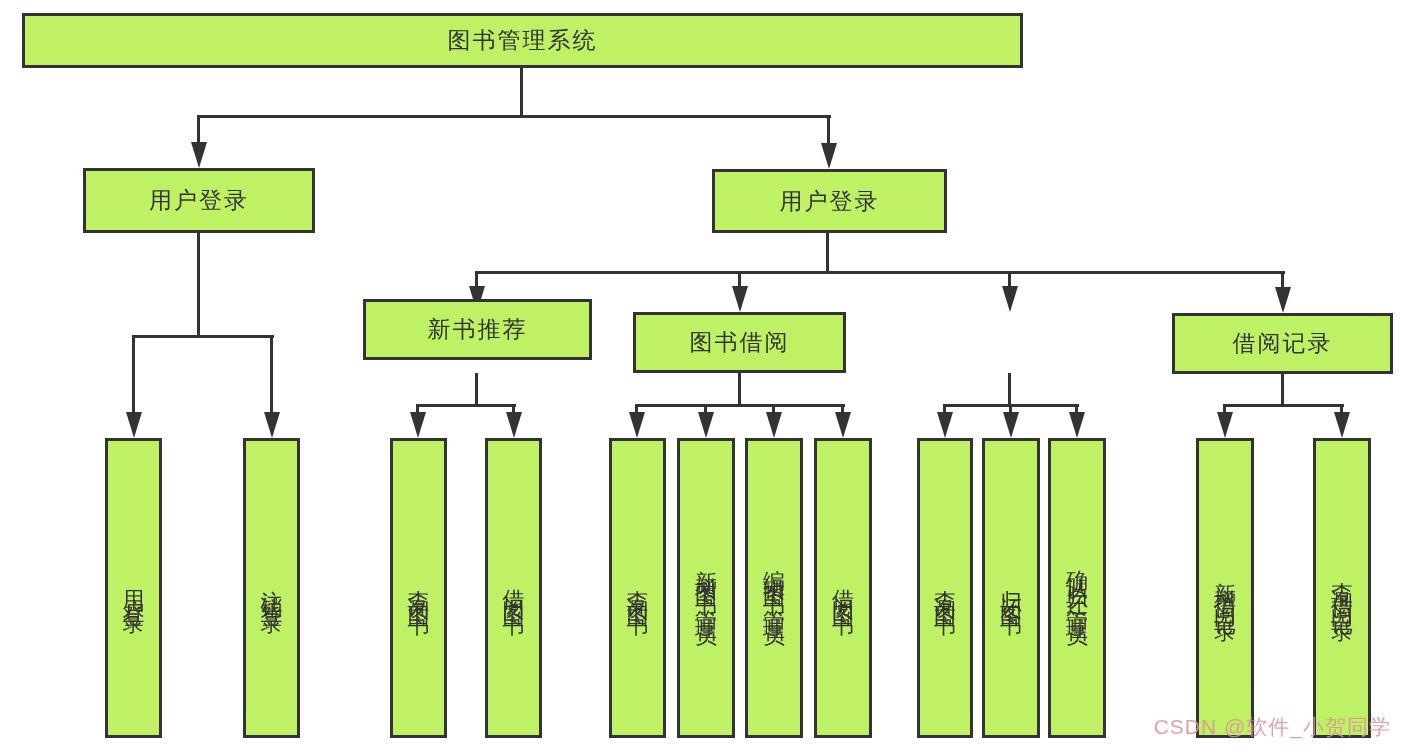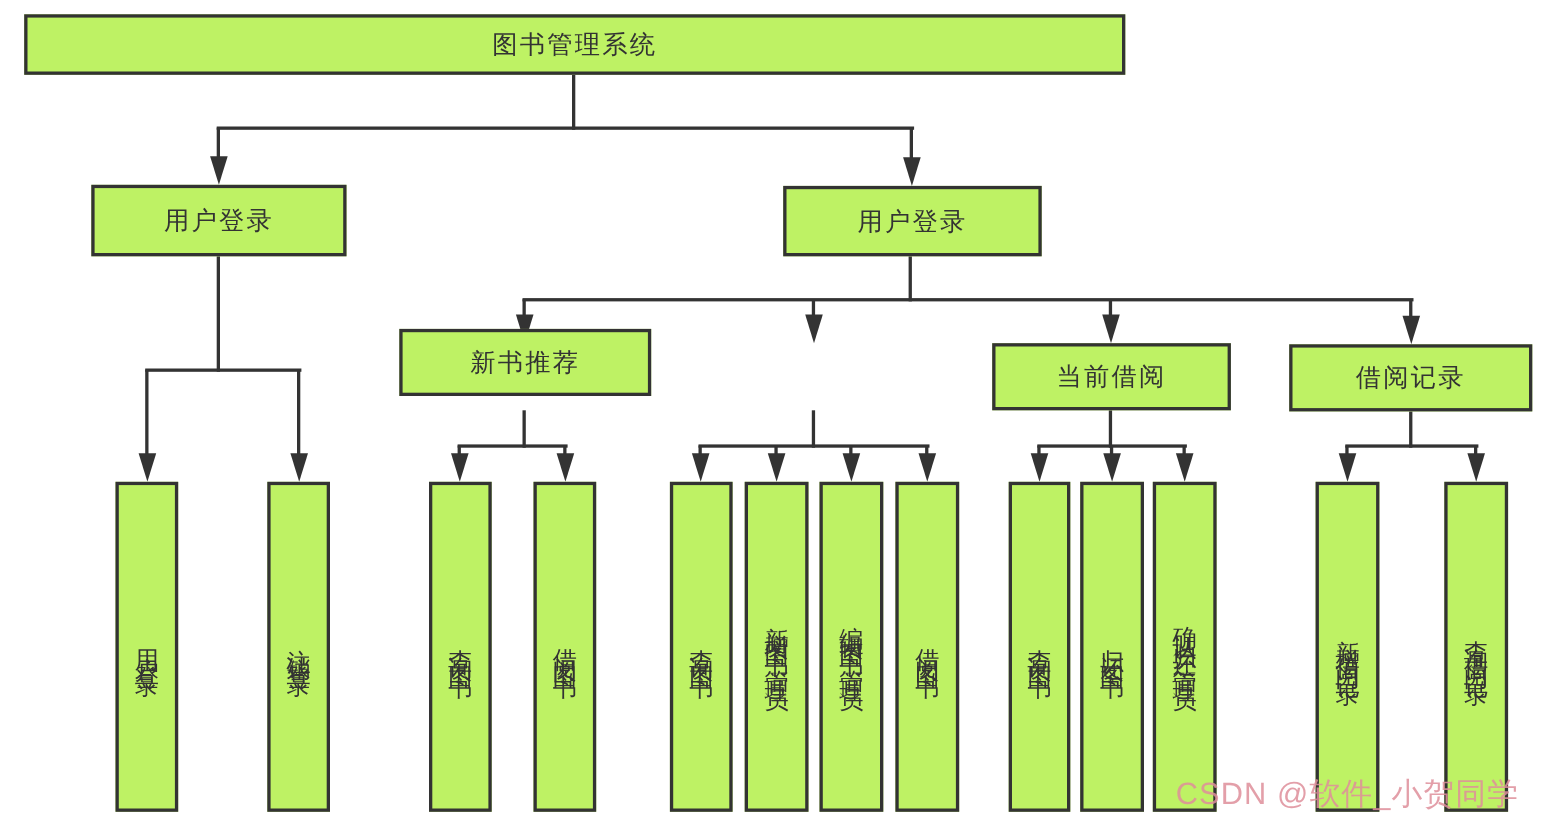--- a/index.html
+++ b/index.html
@@ -46,23 +46,23 @@
   .arrowhead {
     position: absolute;
     width: 0;
     height: 0;
     border-left: 8px solid transparent;
     border-right: 8px solid transparent;
     border-top: 26px solid #333333;
   }
   .watermark {
     position: absolute;
-    right: 24px;
+    right: 14px;
     bottom: 6px;
-    font-size: 28px;
+    font-size: 21px;
     letter-spacing: 1px;
     opacity: 0.85;
     pointer-events: none;
     margin-top: 16px;
   }
 </style>
 </head>
 <body>
 
 <div id="stage" style="background: rgb(255, 255, 255);">
@@ -116,21 +116,21 @@
     <div class="vline" style="left: 1281px; top: 374px; height: 33px; background: rgb(51, 51, 51);"></div>
     <div class="hline" style="left: 1223px; top: 404px; width: 121px; background: rgb(51, 51, 51);"></div>
     <div class="vline" style="left: 1223px; top: 405px; height: 12px; background: rgb(51, 51, 51);"></div>
     <div class="arrowhead" style="left: 1217px; top: 412px; border-top-color: rgb(51, 51, 51);"></div>
     <div class="vline" style="left: 1340px; top: 405px; height: 12px; background: rgb(51, 51, 51);"></div>
     <div class="arrowhead" style="left: 1334px; top: 412px; border-top-color: rgb(51, 51, 51);"></div>
     <div class="node" style="left: 22px; top: 13px; width: 1001px; height: 55px; border-color: rgb(51, 51, 51); color: rgb(51, 51, 51);">图书管理系统</div>
     <div class="node" style="left: 83px; top: 168px; width: 232px; height: 65px; border-color: rgb(51, 51, 51); color: rgb(51, 51, 51);">用户登录</div>
     <div class="node" style="left: 712px; top: 169px; width: 235px; height: 64px; border-color: rgb(51, 51, 51); color: rgb(51, 51, 51);">用户登录</div>
     <div class="node" style="left: 363px; top: 299px; width: 229px; height: 61px; border-color: rgb(51, 51, 51); color: rgb(51, 51, 51);">新书推荐</div>
-    <div class="node" style="left: 902px; top: 312px; width: 217px; height: 61px; border-color: rgb(51, 51, 51); color: rgb(51, 51, 51);">当前借阅</div>
+    <div class="node" style="left: 633px; top: 312px; width: 213px; height: 61px; border-color: rgb(51, 51, 51); color: rgb(51, 51, 51);">图书借阅</div>
     <div class="node" style="left: 1172px; top: 313px; width: 221px; height: 61px; border-color: rgb(51, 51, 51); color: rgb(51, 51, 51);">借阅记录</div>
     <div class="node vertical" style="left: 105px; top: 438px; width: 57px; height: 300px; border-color: rgb(51, 51, 51); color: rgb(51, 51, 51);">用户登录</div>
     <div class="node vertical" style="left: 243px; top: 438px; width: 57px; height: 300px; border-color: rgb(51, 51, 51); color: rgb(51, 51, 51);">注销登录</div>
     <div class="node vertical" style="left: 390px; top: 438px; width: 57px; height: 300px; border-color: rgb(51, 51, 51); color: rgb(51, 51, 51);">查询图书</div>
     <div class="node vertical" style="left: 485px; top: 438px; width: 57px; height: 300px; border-color: rgb(51, 51, 51); color: rgb(51, 51, 51);">借阅图书</div>
     <div class="node vertical" style="left: 609px; top: 438px; width: 57px; height: 300px; border-color: rgb(51, 51, 51); color: rgb(51, 51, 51);">查询图书</div>
     <div class="node vertical" style="left: 677px; top: 438px; width: 58px; height: 300px; border-color: rgb(51, 51, 51); color: rgb(51, 51, 51);">新增图书（管理员）</div>
     <div class="node vertical" style="left: 745px; top: 438px; width: 58px; height: 300px; border-color: rgb(51, 51, 51); color: rgb(51, 51, 51);">编辑图书（管理员）</div>
     <div class="node vertical" style="left: 814px; top: 438px; width: 58px; height: 300px; border-color: rgb(51, 51, 51); color: rgb(51, 51, 51);">借阅图书</div>
     <div class="node vertical" style="left: 917px; top: 438px; width: 56px; height: 300px; border-color: rgb(51, 51, 51); color: rgb(51, 51, 51);">查询图书</div>

